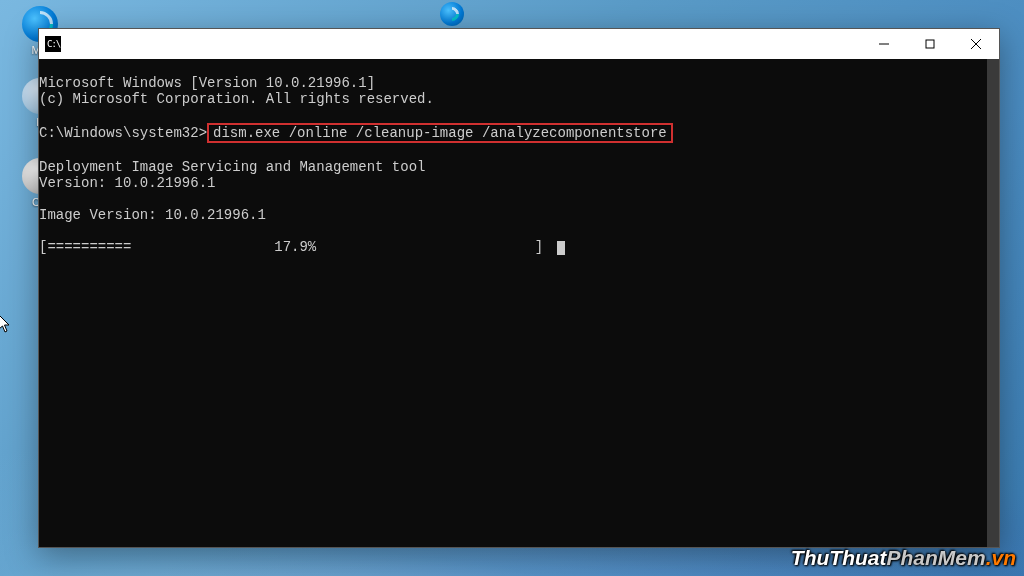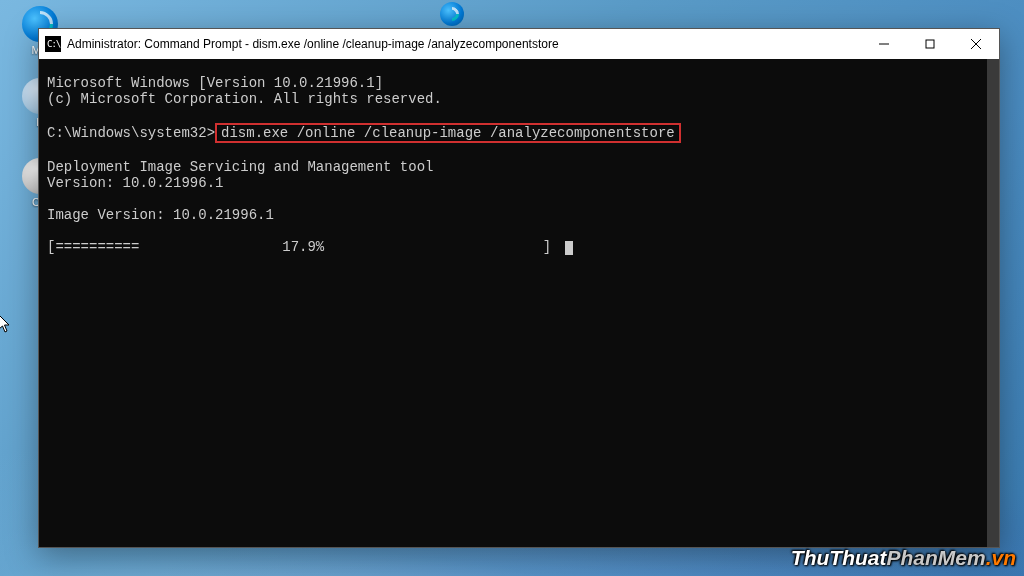--- a/index.html
+++ b/index.html
@@ -103,21 +103,21 @@
     font-size: 14px;
     line-height: 16px;
     padding: 2px 2px 2px 0;
     position: relative;
     white-space: pre;
     overflow: hidden;
   }
   .term-inner {
     position: absolute;
     left:0; right:12px; top:0; bottom:0;
-    padding: 0 0 0 8px;
+    padding: 0 0 0 0;
   }
   .scrollbar-track {
     position: absolute;
     right: 0; top: 0; bottom: 0;
     width: 12px;
     background: #1a1a1a;
   }
   .scrollbar-thumb {
     position: absolute;
     right: 0; top: 0;
@@ -181,21 +181,20 @@
   <div class="label">CC</div>
 </div>
 
 <div class="desktop-icon" style="left:438px; top:2px; width:28px;">
   <div class="ico-circle" style="width:24px;height:24px;"></div>
 </div>
 
 <div class="window">
   <div class="titlebar">
     <div class="cmd-icon">C:\</div>
-    <div class="title-text">Administrator: Command Prompt - dism.exe /online /cleanup-image /analyzecomponentstore</div>
     <div class="spacer"></div>
     <div class="winbtn">
       <svg viewBox="0 0 10 10">
           <line x1="0" y1="5" x2="10" y2="5" stroke="currentColor" stroke-width="1"></line>
         </svg>
     </div>
     <div class="winbtn">
       <svg viewBox="0 0 10 10">
           <rect x="1" y="1" width="8" height="8" fill="none" stroke="currentColor" stroke-width="1"></rect>
         </svg>

